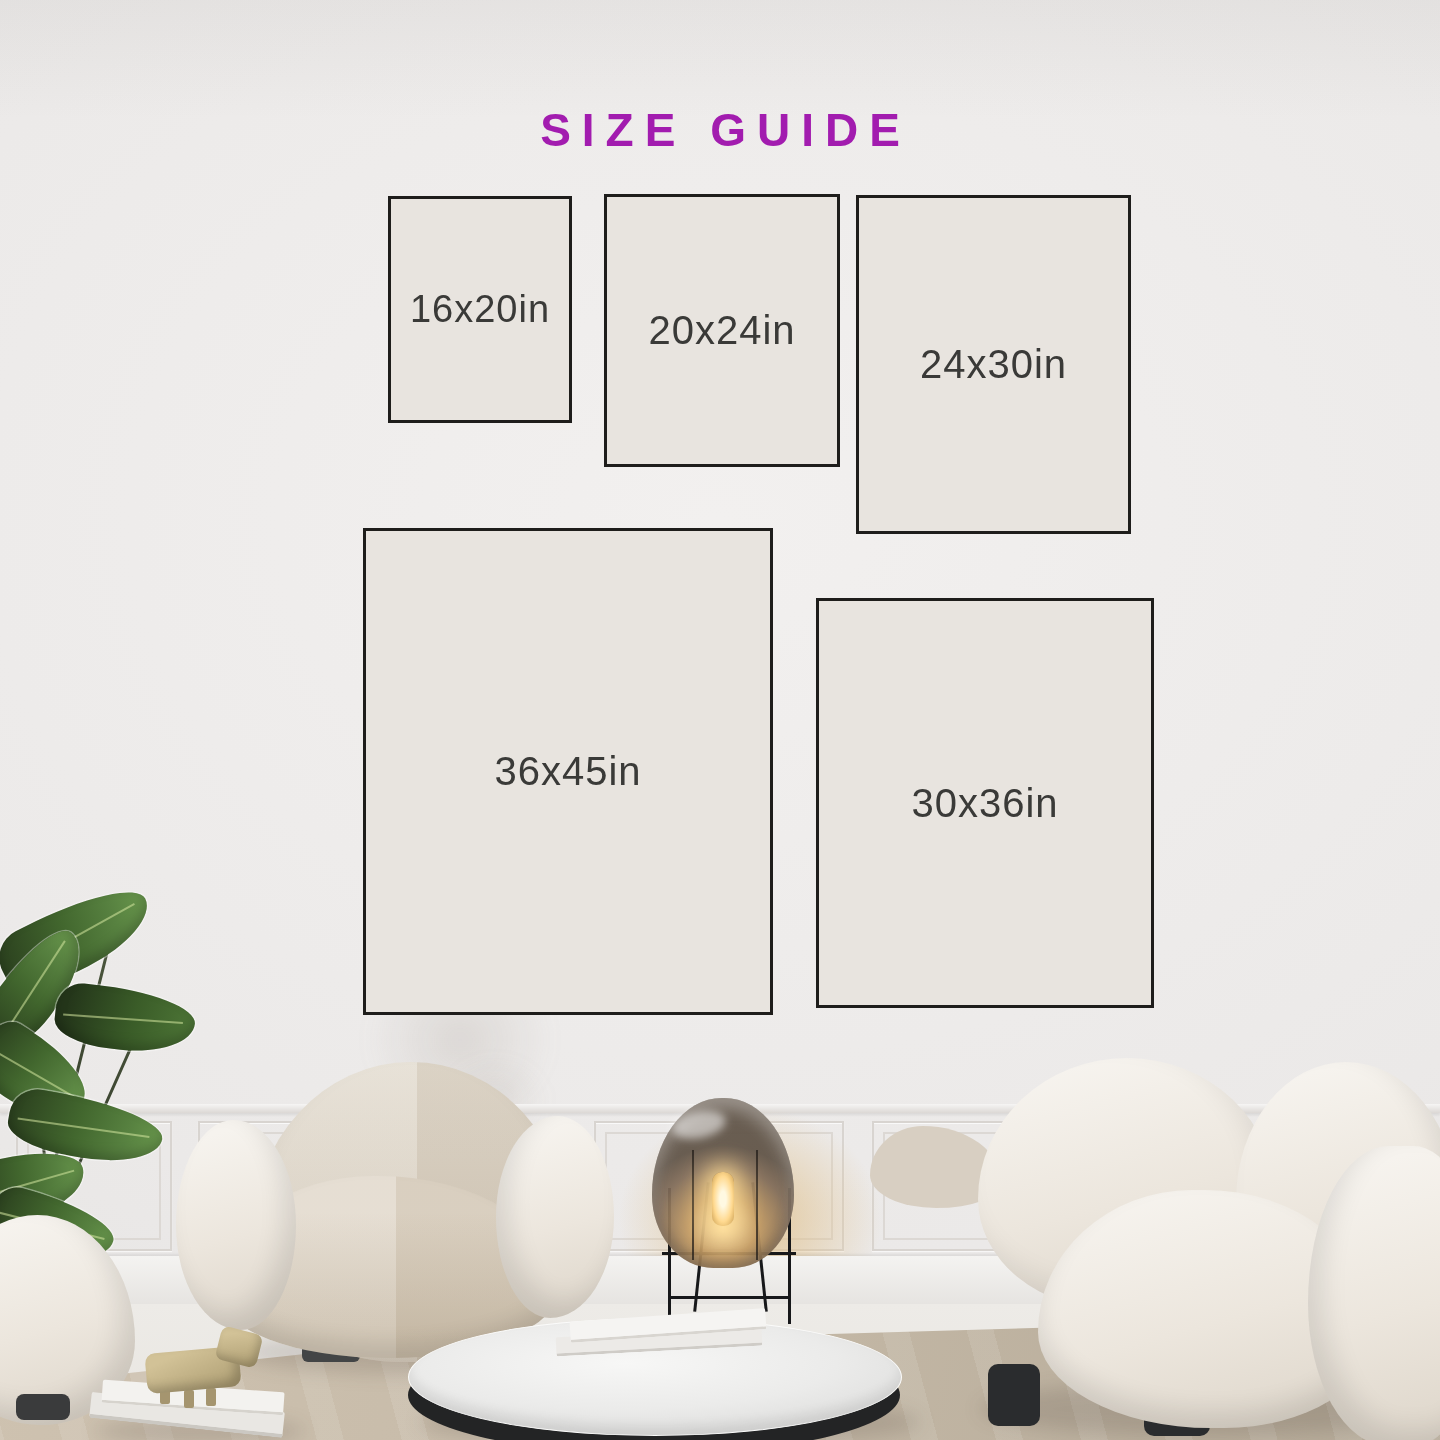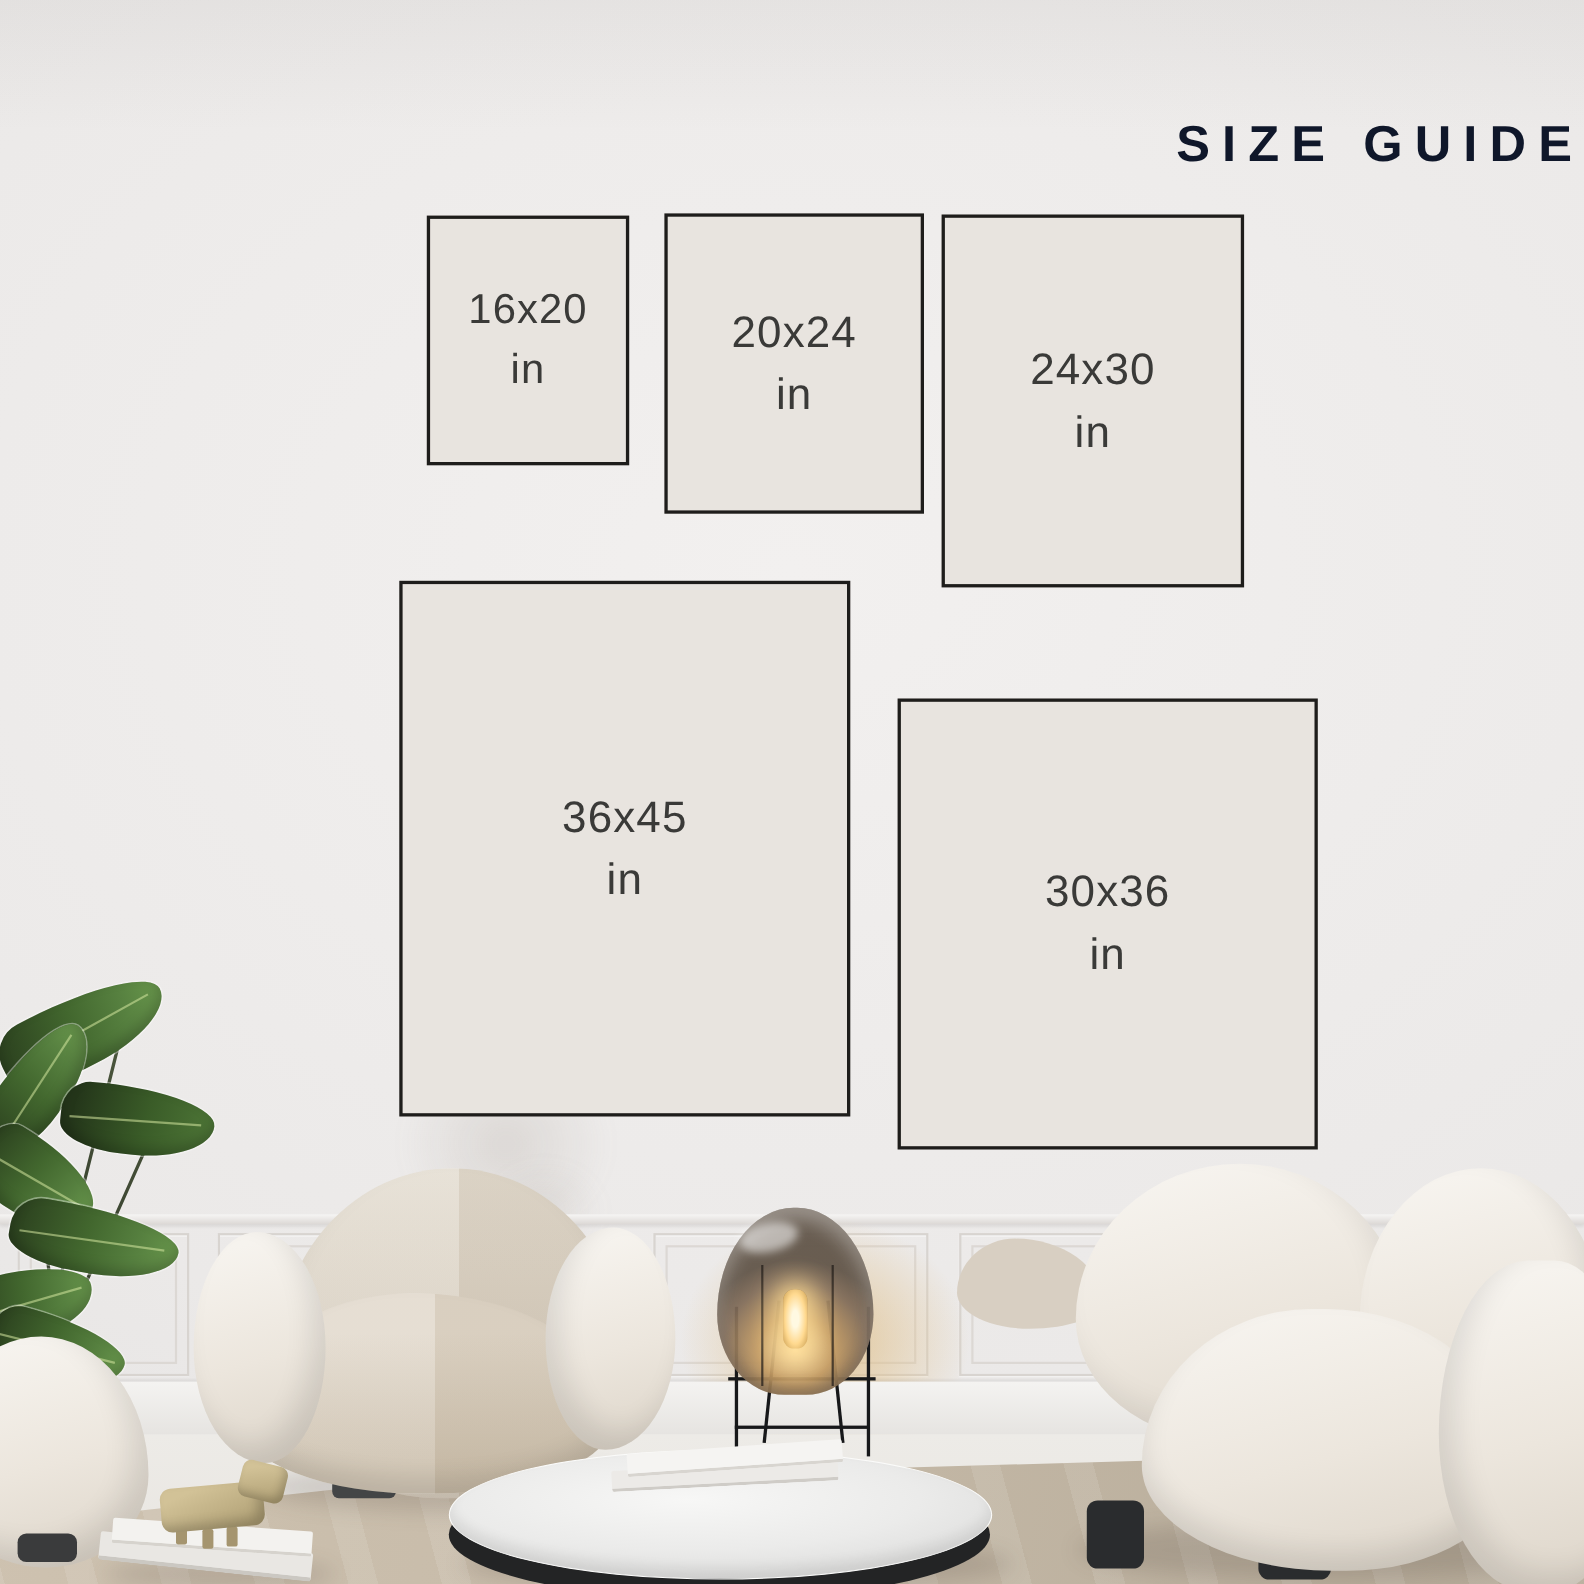--- a/index.html
+++ b/index.html
@@ -172,33 +172,33 @@
   .toy-leg{width:10px;height:18px;border-radius:2px;background:#a5956f;z-index:22;}
   .tl-1{left:160px;top:1386px;}
   .tl-2{left:184px;top:1390px;}
   .tl-3{left:206px;top:1388px;}
 
   
   .vignette{inset:0;z-index:40;pointer-events:none;
     background:radial-gradient(140% 120% at 50% 45%, rgba(0,0,0,0) 62%, rgba(88,82,76,0.10) 100%);}
 
   
-  .overlay-title{left:0;right:0;top:103px;z-index:50;text-align:right;
-    font-size:46px;font-weight:700;letter-spacing:11px;padding-left:11px;color:#0f172a;}
+  .overlay-title{left:0;right:0;top:103px;z-index:50;text-align:center;
+    font-size:46px;font-weight:700;letter-spacing:11px;padding-left:11px;color:#a21caf;}
   .size-box{z-index:50;background:#e8e4df;border:3px solid #1e1d1b;box-sizing:border-box;
-    display:flex;flex-direction:column;align-items:center;justify-content:center;
+    display:flex;flex-direction:row;align-items:center;justify-content:center;
     color:#3a3a38;letter-spacing:1px;line-height:1.42;}
   .size-label{font-size:40px;}
   .size-unit{font-size:40px;}
   .box-a{left:388px;top:196px;width:184px;height:227px;}
   .box-a .size-label,.box-a .size-unit{font-size:38px;}
   .box-b{left:604px;top:194px;width:236px;height:273px;}
   .box-c{left:856px;top:195px;width:275px;height:339px;}
   .box-d{left:363px;top:528px;width:410px;height:487px;}
-  .box-e{left:816px;top:598px;width:382px;height:410px;margin-top:37px;}
+  .box-e{left:816px;top:598px;width:338px;height:410px;}
   .badge{position:absolute;left:50%;bottom:40px;transform:translateX(-50%);
     background:#b28e57;color:#fdfdfb;text-align:center;
     font-size:26px;font-weight:700;letter-spacing:3.5px;line-height:32px;
     padding:6px 14px;white-space:nowrap;}
 </style>
 </head>
 <body>
 
 <div class="canvas">
 

